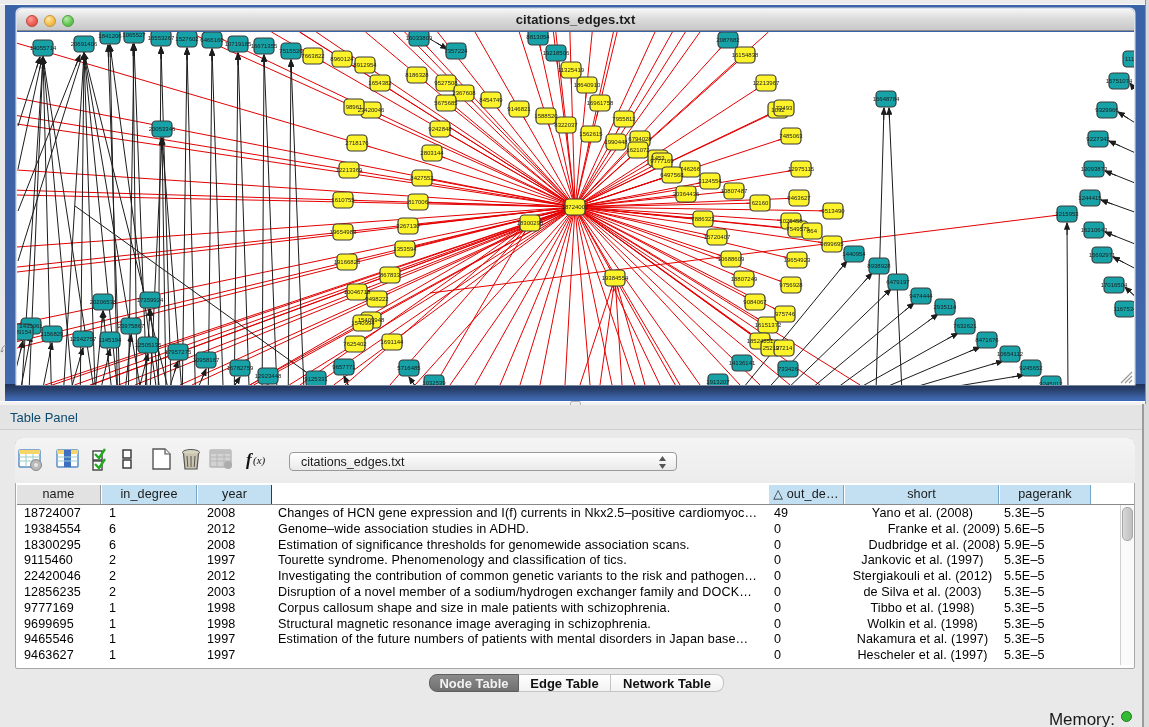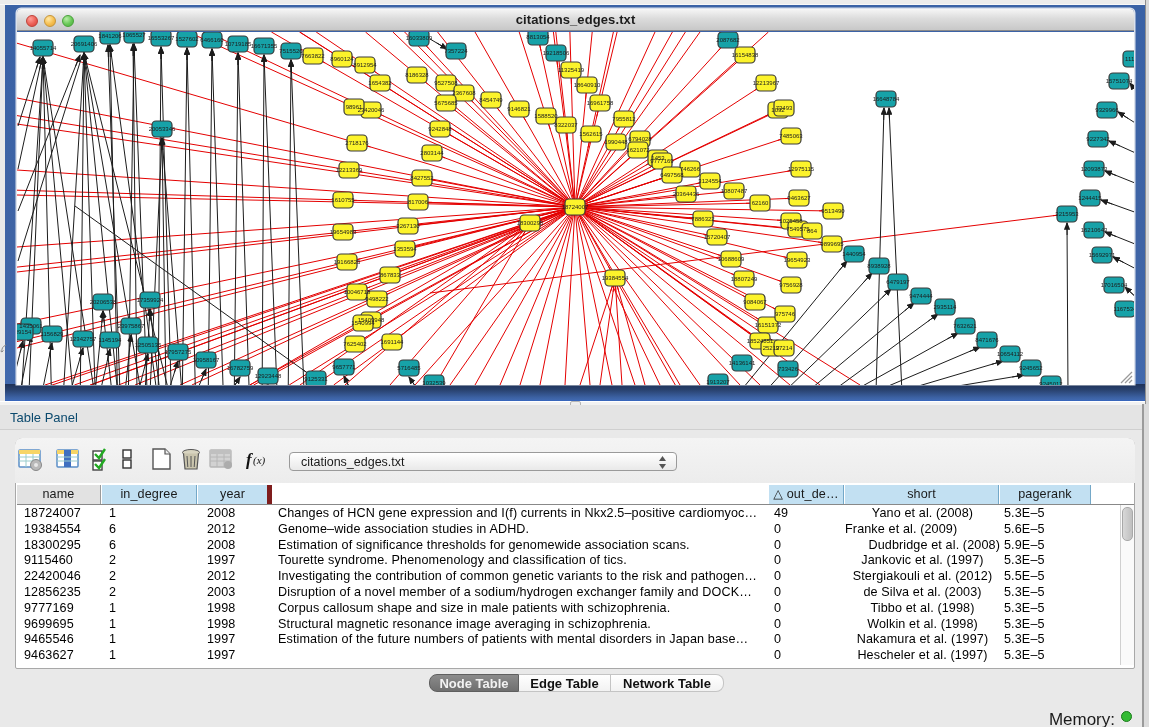--- a/index.html
+++ b/index.html
@@ -758,38 +758,38 @@
       <text x="7" y="16" font-family="Liberation Serif,serif" font-style="italic" font-size="11" fill="#111">(x)</text>
     </g>
 </svg>
 <div id="dropdown">citations_edges.txt<svg width="9" height="13" viewBox="0 0 9 13" style="position:absolute;right:9px;top:3px">
       <path d="M4.5 0 L8 5 L1 5 z" fill="#555"></path>
       <path d="M4.5 13 L8 8 L1 8 z" fill="#555"></path>
     </svg></div>
 <div id="tablearea">
 <div style="position:absolute;left:17px;top:485px;width:84px;height:19px;line-height:19px;background:#e2e2e2;border-right:1px solid #9a9a9a;text-align:center;overflow:hidden;color:#1a1a1a">name</div>
     <div style="position:absolute;left:102px;top:485px;width:95px;height:19px;line-height:19px;background:#c2e0f2;border-right:1px solid #74a8c8;text-align:center;overflow:hidden;color:#1a1a1a">in_degree</div>
-    <div style="position:absolute;left:198px;top:485px;width:74px;height:19px;line-height:19px;background:#c2e0f2;border-right:5px solid #7f1d1d;text-align:center;overflow:hidden;color:#1a1a1a">year</div>
+    <div style="position:absolute;left:198px;top:485px;width:74px;height:19px;line-height:19px;background:#c2e0f2;border-right:1px solid #7f1d1d;text-align:center;overflow:hidden;color:#1a1a1a">year</div>
     <div style="position:absolute;left:769px;top:485px;width:75px;height:19px;line-height:19px;background:#c2e0f2;border-right:1px solid #74a8c8;text-align:center;overflow:hidden;color:#1a1a1a">△ out_de…</div>
     <div style="position:absolute;left:845px;top:485px;width:154px;height:19px;line-height:19px;background:#c2e0f2;border-right:1px solid #74a8c8;text-align:center;overflow:hidden;color:#1a1a1a">short</div>
     <div style="position:absolute;left:1000px;top:485px;width:91px;height:19px;line-height:19px;background:#c2e0f2;border-right:1px solid #74a8c8;text-align:center;overflow:hidden;color:#1a1a1a">pagerank</div>
 <div id="headline"></div>
 <div style="position:absolute;left:24px;top:506.0px;width:76px;height:15.8px;line-height:15.8px;overflow:hidden;white-space:nowrap">18724007</div>
     <div style="position:absolute;left:109px;top:506.0px;width:87px;height:15.8px;line-height:15.8px;overflow:hidden;white-space:nowrap">1</div>
     <div style="position:absolute;left:207px;top:506.0px;width:64px;height:15.8px;line-height:15.8px;overflow:hidden;white-space:nowrap">2008</div>
     <div style="position:absolute;left:278px;top:506.0px;width:489px;height:15.8px;line-height:15.8px;overflow:hidden;white-space:nowrap">Changes of HCN gene expression and I(f) currents in Nkx2.5–positive cardiomyoc…</div>
     <div style="position:absolute;left:774px;top:506.0px;width:69px;height:15.8px;line-height:15.8px;overflow:hidden;white-space:nowrap">49</div>
     <div style="position:absolute;left:845px;top:506.0px;width:155px;height:15.8px;line-height:15.8px;text-align:center;overflow:hidden;white-space:nowrap">Yano et al. (2008)</div>
     <div style="position:absolute;left:1004px;top:506.0px;width:86px;height:15.8px;line-height:15.8px;overflow:hidden;white-space:nowrap">5.3E–5</div>
     <div style="position:absolute;left:24px;top:521.8px;width:76px;height:15.8px;line-height:15.8px;overflow:hidden;white-space:nowrap">19384554</div>
     <div style="position:absolute;left:109px;top:521.8px;width:87px;height:15.8px;line-height:15.8px;overflow:hidden;white-space:nowrap">6</div>
     <div style="position:absolute;left:207px;top:521.8px;width:64px;height:15.8px;line-height:15.8px;overflow:hidden;white-space:nowrap">2012</div>
     <div style="position:absolute;left:278px;top:521.8px;width:489px;height:15.8px;line-height:15.8px;overflow:hidden;white-space:nowrap">Genome–wide association studies in ADHD.</div>
     <div style="position:absolute;left:774px;top:521.8px;width:69px;height:15.8px;line-height:15.8px;overflow:hidden;white-space:nowrap">0</div>
-    <div style="position:absolute;left:845px;top:521.8px;width:155px;height:15.8px;line-height:15.8px;text-align:left;overflow:hidden;white-space:nowrap">Franke et al. (2009)</div>
+    <div style="position:absolute;left:845px;top:521.8px;width:155px;height:15.8px;line-height:15.8px;text-align:right;overflow:hidden;white-space:nowrap">Franke et al. (2009)</div>
     <div style="position:absolute;left:1004px;top:521.8px;width:86px;height:15.8px;line-height:15.8px;overflow:hidden;white-space:nowrap">5.6E–5</div>
     <div style="position:absolute;left:24px;top:537.6px;width:76px;height:15.8px;line-height:15.8px;overflow:hidden;white-space:nowrap">18300295</div>
     <div style="position:absolute;left:109px;top:537.6px;width:87px;height:15.8px;line-height:15.8px;overflow:hidden;white-space:nowrap">6</div>
     <div style="position:absolute;left:207px;top:537.6px;width:64px;height:15.8px;line-height:15.8px;overflow:hidden;white-space:nowrap">2008</div>
     <div style="position:absolute;left:278px;top:537.6px;width:489px;height:15.8px;line-height:15.8px;overflow:hidden;white-space:nowrap">Estimation of significance thresholds for genomewide association scans.</div>
     <div style="position:absolute;left:774px;top:537.6px;width:69px;height:15.8px;line-height:15.8px;overflow:hidden;white-space:nowrap">0</div>
     <div style="position:absolute;left:845px;top:537.6px;width:155px;height:15.8px;line-height:15.8px;text-align:right;overflow:hidden;white-space:nowrap">Dudbridge et al. (2008)</div>
     <div style="position:absolute;left:1004px;top:537.6px;width:86px;height:15.8px;line-height:15.8px;overflow:hidden;white-space:nowrap">5.9E–5</div>
     <div style="position:absolute;left:24px;top:553.4px;width:76px;height:15.8px;line-height:15.8px;overflow:hidden;white-space:nowrap">9115460</div>
     <div style="position:absolute;left:109px;top:553.4px;width:87px;height:15.8px;line-height:15.8px;overflow:hidden;white-space:nowrap">2</div>

